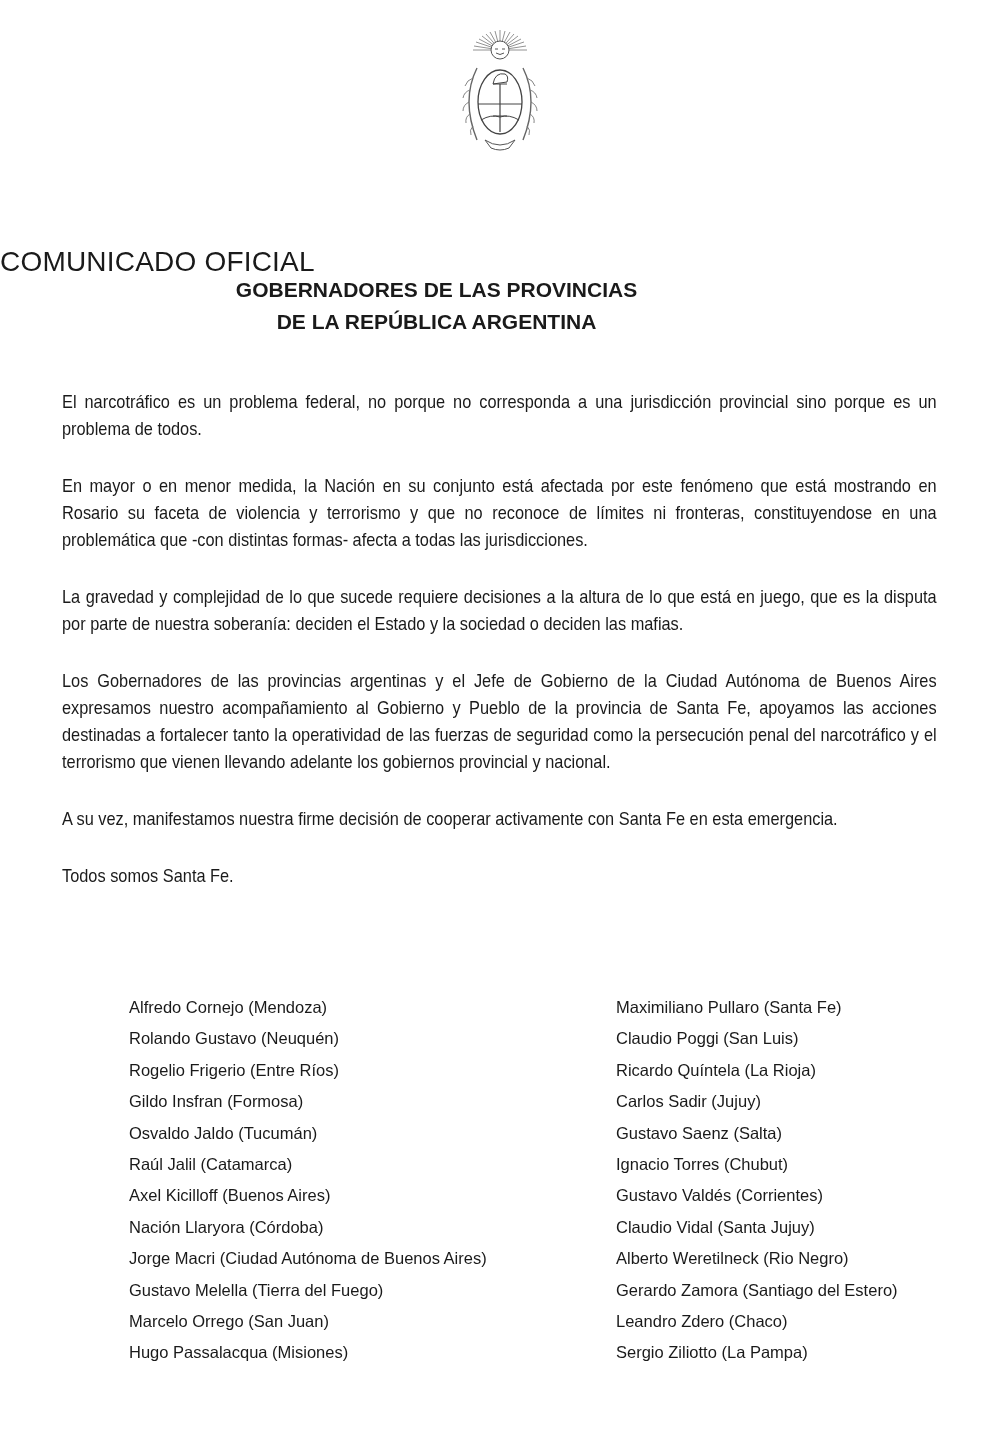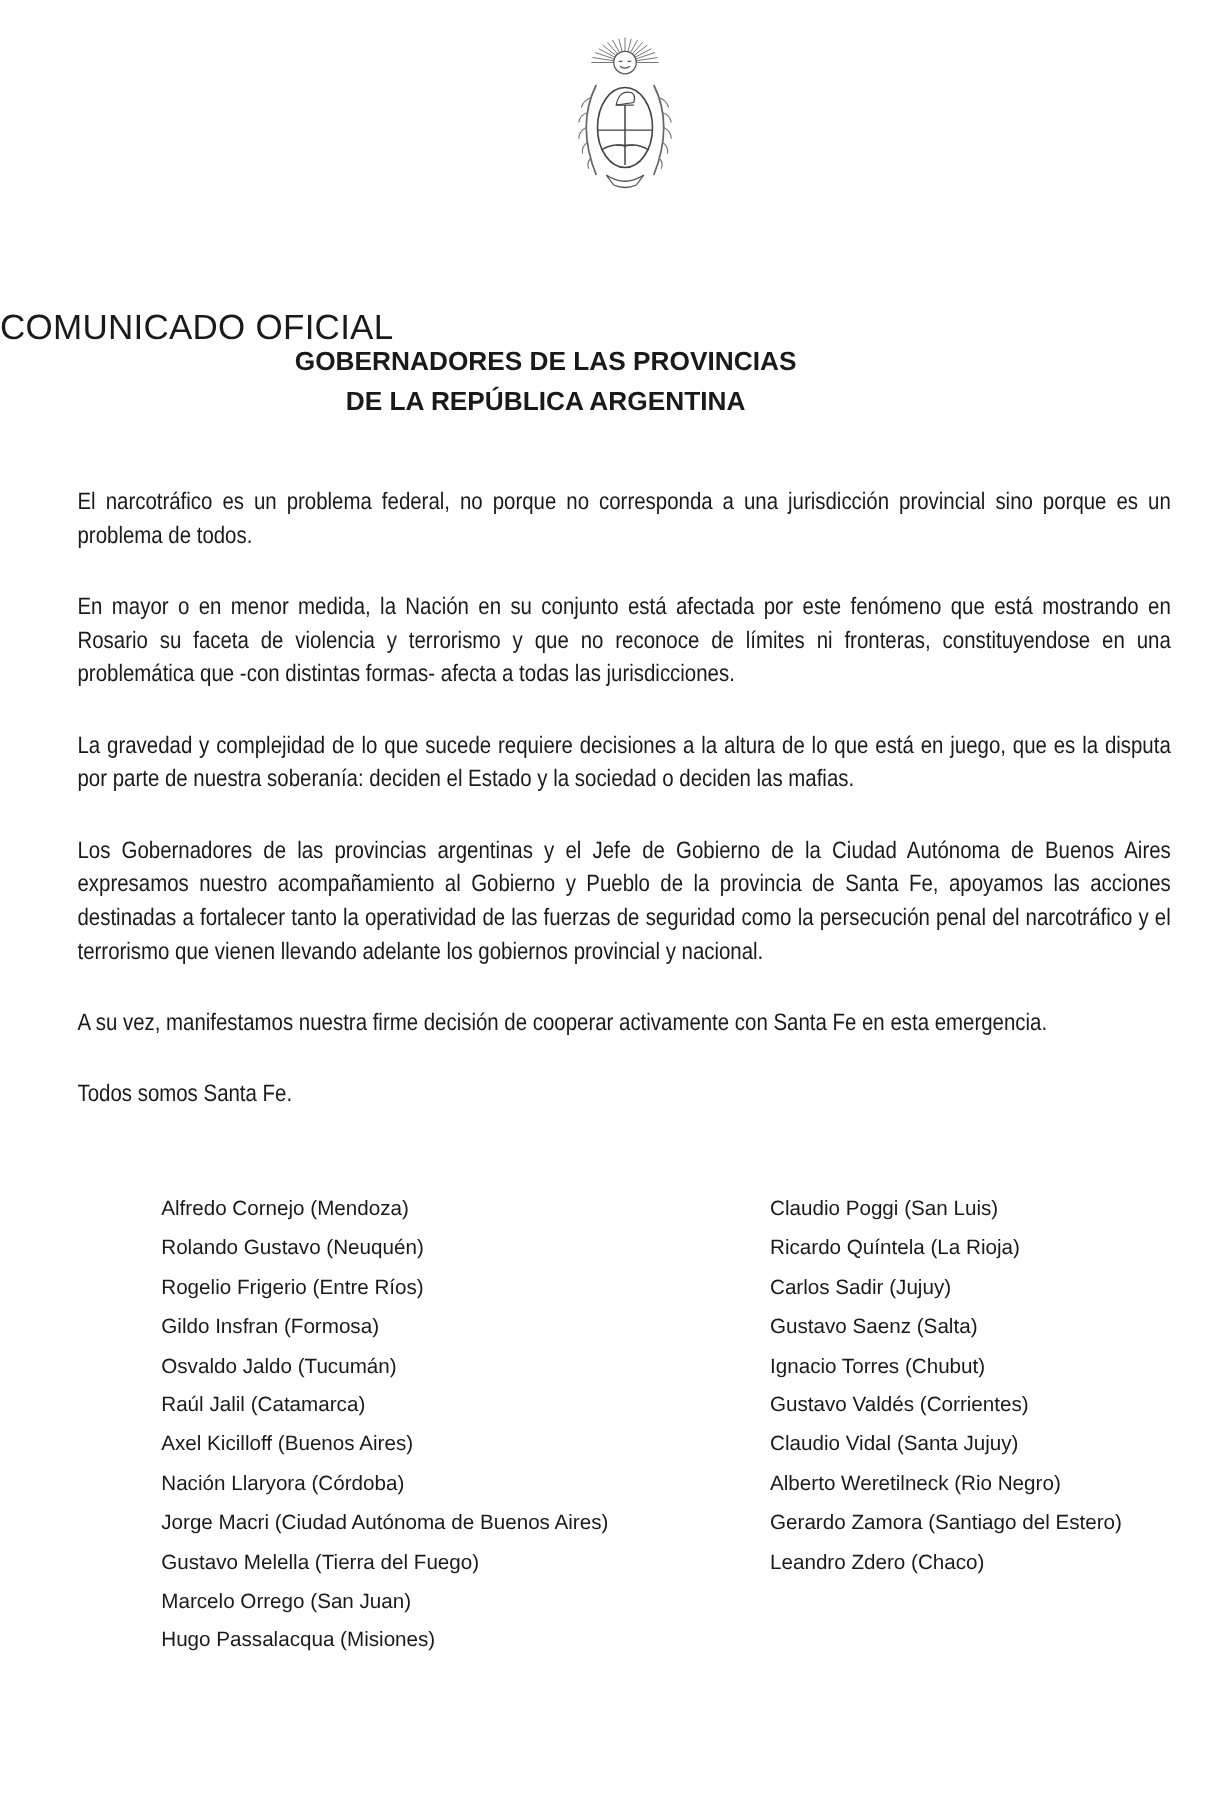--- a/index.html
+++ b/index.html
@@ -3,21 +3,21 @@
   <meta charset="utf-8">
   <style>
     html, body { margin: 0; padding: 0; background: #ffffff; }
     body { width: 985px; height: 1439px; position: relative; overflow: hidden; color: #1a1a1a; font-family: "Liberation Sans", sans-serif; }
     .seal { position: absolute; left: 455px; top: 28px; width: 90px; height: 132px; }
     .comunicado { position: absolute; left: 0; width: 985px; top: 204px; text-align: left; font-size: 28px; letter-spacing: 0.2px; margin-top: 42px; }
     .title { position: absolute; left: 0; width: 873px; top: 274px; text-align: center; font-size: 21px; font-weight: bold; line-height: 32px; }
     .body { position: absolute; left: 62px; top: 388px; width: 875px; }
     .para { margin: 0 0 30px 0; font-size: 19px; line-height: 27px; text-align: justify; text-align-last: left; }
     .para-inner { display: block; transform: scaleX(0.86); transform-origin: left top; width: 1017px; }
-    .sig-col { position: absolute; top: 952px; }
+    .sig-col { position: absolute; top: 992px; }
     .sig-col.left { left: 129px; }
     .sig-col.right { left: 616px; }
     .sig { font-size: 16.5px; line-height: 31.4px; white-space: nowrap; }
   </style>
 </head>
 <body>
 
 <div class="seal">
   <svg width="90" height="132" viewBox="0 0 90 132" fill="none" stroke="#555" stroke-width="1">
 
@@ -109,23 +109,25 @@
   <div class="sig">Raúl Jalil (Catamarca)</div>
   <div class="sig">Axel Kicilloff (Buenos Aires)</div>
   <div class="sig">Nación Llaryora (Córdoba)</div>
   <div class="sig">Jorge Macri (Ciudad Autónoma de Buenos Aires)</div>
   <div class="sig">Gustavo Melella (Tierra del Fuego)</div>
   <div class="sig">Marcelo Orrego (San Juan)</div>
   <div class="sig">Hugo Passalacqua (Misiones)</div>
 </div>
 
 <div class="sig-col right">
+  <div class="sig">Maximiliano Pullaro (Santa Fe)</div>
   <div class="sig">Claudio Poggi (San Luis)</div>
   <div class="sig">Ricardo Quíntela (La Rioja)</div>
   <div class="sig">Carlos Sadir (Jujuy)</div>
   <div class="sig">Gustavo Saenz (Salta)</div>
   <div class="sig">Ignacio Torres (Chubut)</div>
   <div class="sig">Gustavo Valdés (Corrientes)</div>
   <div class="sig">Claudio Vidal (Santa Jujuy)</div>
   <div class="sig">Alberto Weretilneck (Rio Negro)</div>
   <div class="sig">Gerardo Zamora (Santiago del Estero)</div>
   <div class="sig">Leandro Zdero (Chaco)</div>
+  <div class="sig">Sergio Ziliotto (La Pampa)</div>
 </div>
 
 </body></html>

